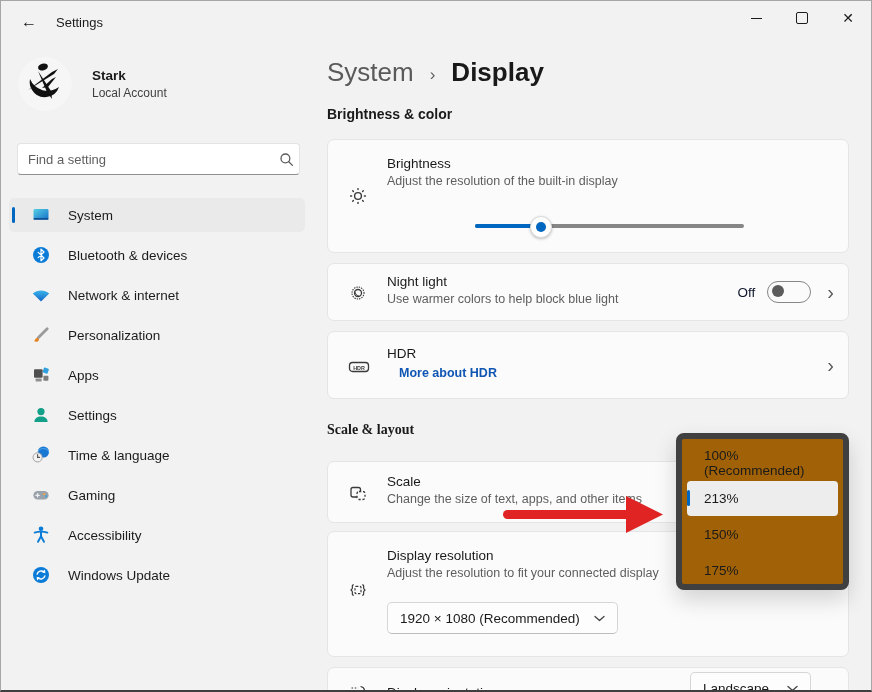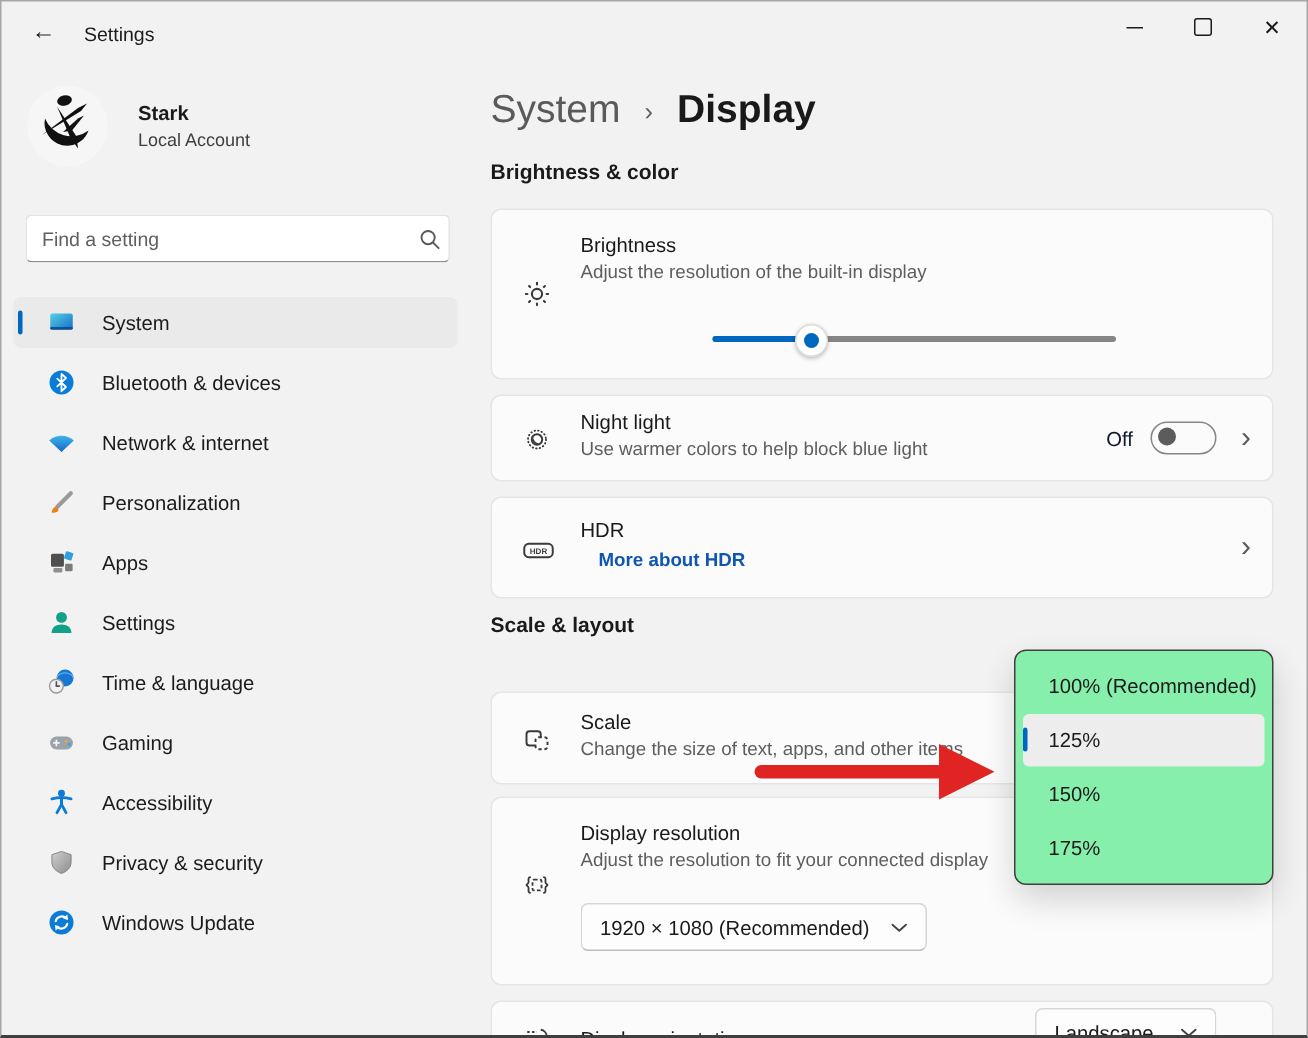--- a/index.html
+++ b/index.html
@@ -58,21 +58,21 @@
   .toggle-row{position:absolute;right:14px;top:0;height:100%;display:flex;align-items:center;}
   .toggle-label{font-size:13.5px;color:#0f172a;margin-right:12px;}
   .toggle{width:42px;height:20px;border:1px solid #868686;border-radius:11px;background:#fbfbfb;position:relative;cursor:pointer;}
   .toggle .knob{position:absolute;left:4px;top:3px;width:12px;height:12px;border-radius:50%;background:#5c5c5c;}
   .toggle-chev{font-size:20px;color:#5a5a5a;margin-left:16px;}
   .hdr-link{position:absolute;left:59px;font-size:12.5px;font-weight:bold;color:#0f56b3;cursor:pointer;}
   
   .dd-btn{position:absolute;height:32px;background:#fdfdfd;border:1px solid #d6d6d6;border-bottom-color:#bdbdbd;border-radius:5px;box-sizing:border-box;display:flex;align-items:center;justify-content:space-between;padding:0 12px;cursor:pointer;}
   .dd-btn .dd-text{font-size:13.5px;color:#1a1a1a;}
   
-  .flyout{position:absolute;left:675px;top:432px;width:173px;height:157px;background:#86efac;border:1px solid #404040;border-radius:8px;box-shadow:0 10px 22px rgba(0,0,0,.16);z-index:30;padding:5px 3px;box-sizing:border-box;text-align:center;}
+  .flyout{position:absolute;left:675px;top:432px;width:173px;height:157px;background:#a16207;border:6px solid #404040;border-radius:8px;box-shadow:0 10px 22px rgba(0,0,0,.16);z-index:30;padding:5px 3px;box-sizing:border-box;}
   .flyout-item{position:relative;height:35px;margin:1px 2px;border-radius:4px;display:flex;align-items:center;padding-left:17px;font-size:13.5px;color:#1a1a1a;cursor:pointer;}
   .flyout-item.selected{background:#ededed;}
   .flyout-item.selected::before{content:'';position:absolute;left:0;top:9px;width:3px;height:16px;border-radius:2px;background:#0067c0;}
   .red-arrow{position:absolute;left:495px;top:488px;z-index:25;}
   svg{display:block;}
 </style>
 </head>
 <body>
 
 <div class="window">
@@ -230,34 +230,20 @@
               <circle cx="10" cy="3.8" r="2.3" fill="#0a7cd7"></circle>
               <path d="M3.6 7.6 C7.6 6.4 12.4 6.4 16.4 7.6" fill="none" stroke="#0a7cd7" stroke-width="1.9" stroke-linecap="round"></path>
               <line x1="10" y1="7" x2="10" y2="11.2" stroke="#0a7cd7" stroke-width="2" stroke-linecap="round"></line>
               <line x1="10" y1="11.2" x2="7" y2="16.8" stroke="#0a7cd7" stroke-width="1.9" stroke-linecap="round"></line>
               <line x1="10" y1="11.2" x2="13" y2="16.8" stroke="#0a7cd7" stroke-width="1.9" stroke-linecap="round"></line>
             </svg>
         </span>
         <span class="nav-label">Accessibility</span>
       </div>
 
-      <div class="nav-item">
-        <span class="nav-icon">
-          <svg width="20" height="20" viewBox="0 0 20 20">
-              <defs>
-                <linearGradient id="gShield" x1="0" y1="0" x2="1" y2="1">
-                  <stop offset="0" stop-color="#cfcfcf"></stop>
-                  <stop offset="1" stop-color="#8d8d8d"></stop>
-                </linearGradient>
-              </defs>
-              <path d="M10 2.6 L16.4 4.8 V9.6 C16.4 13.6 13.6 15.9 10 17.3 C6.4 15.9 3.6 13.6 3.6 9.6 V4.8 Z" fill="url(#gShield)" stroke="#7e7e7e" stroke-width="0.6"></path>
-            </svg>
-        </span>
-        <span class="nav-label">Privacy &amp; security</span>
-      </div>
 
       <div class="nav-item">
         <span class="nav-icon">
           <svg width="20" height="20" viewBox="0 0 20 20">
               <circle cx="10" cy="10" r="8" fill="#0a7cd7"></circle>
               <path d="M6.1 9.1 A4.1 4.1 0 0 1 13 7.2" fill="none" stroke="#fff" stroke-width="1.4" stroke-linecap="round"></path>
               <polygon points="13.9,4.6 14.4,8.3 11,7.2" fill="#fff"></polygon>
               <path d="M13.9 10.9 A4.1 4.1 0 0 1 7 12.8" fill="none" stroke="#fff" stroke-width="1.4" stroke-linecap="round"></path>
               <polygon points="6.1,15.4 5.6,11.7 9,12.8" fill="#fff"></polygon>
             </svg>
@@ -332,21 +318,21 @@
         <svg width="22" height="20" viewBox="0 0 22 20">
             <rect x="1.5" y="5.5" width="19" height="9" rx="3" fill="none" stroke="#3a3a3a" stroke-width="1.3"></rect>
             <text x="11" y="12.6" text-anchor="middle" font-size="5.4" font-weight="bold" fill="#3a3a3a" font-family="Liberation Sans, sans-serif">HDR</text>
           </svg>
       </div>
       <div class="card-title" style="top:14px;">HDR</div>
       <div class="hdr-link" style="top:34px;padding-left:12px;">More about HDR</div>
       <span class="chev-right">›</span>
     </div>
 
-    <div class="section-heading" style="top:407px;">Scale &amp; layout</div>
+    <div class="section-heading" style="top:421px;font-family:Liberation Serif, serif;">Scale &amp; layout</div>
 
     <div class="card" style="top:460px;height:62px;">
       <div class="card-icon" style="top:21px;">
         <svg width="20" height="20" viewBox="0 0 20 20">
             <rect x="3" y="4.5" width="9.5" height="9.5" rx="2" fill="none" stroke="#3a3a3a" stroke-width="1.3"></rect>
             <rect x="9" y="8.5" width="8" height="8" rx="2" fill="#fbfbfb" stroke="#3a3a3a" stroke-width="1.3" stroke-dasharray="2.2,1.8"></rect>
           </svg>
       </div>
       <div class="card-title" style="top:12px;">Scale</div>
       <div class="card-sub" style="top:30px;">Change the size of text, apps, and other items</div>
@@ -389,21 +375,21 @@
               <polyline points="1,1.5 5.5,5.5 10,1.5" fill="none" stroke="#444" stroke-width="1.3" stroke-linecap="round" stroke-linejoin="round"></polyline>
             </svg>
           </span>
       </div>
     </div>
 
   </div>
 
   <div class="flyout">
     <div class="flyout-item">100% (Recommended)</div>
-    <div class="flyout-item selected">125%</div>
+    <div class="flyout-item selected">213%</div>
     <div class="flyout-item">150%</div>
     <div class="flyout-item">175%</div>
   </div>
 
   <div class="red-arrow">
     <svg width="175" height="50" viewBox="0 0 175 50">
         <rect x="7" y="21" width="127" height="9" rx="4.5" fill="#e02424"></rect>
         <polygon points="130,7 167,25.5 130,44" fill="#e02424"></polygon>
       </svg>
   </div>

